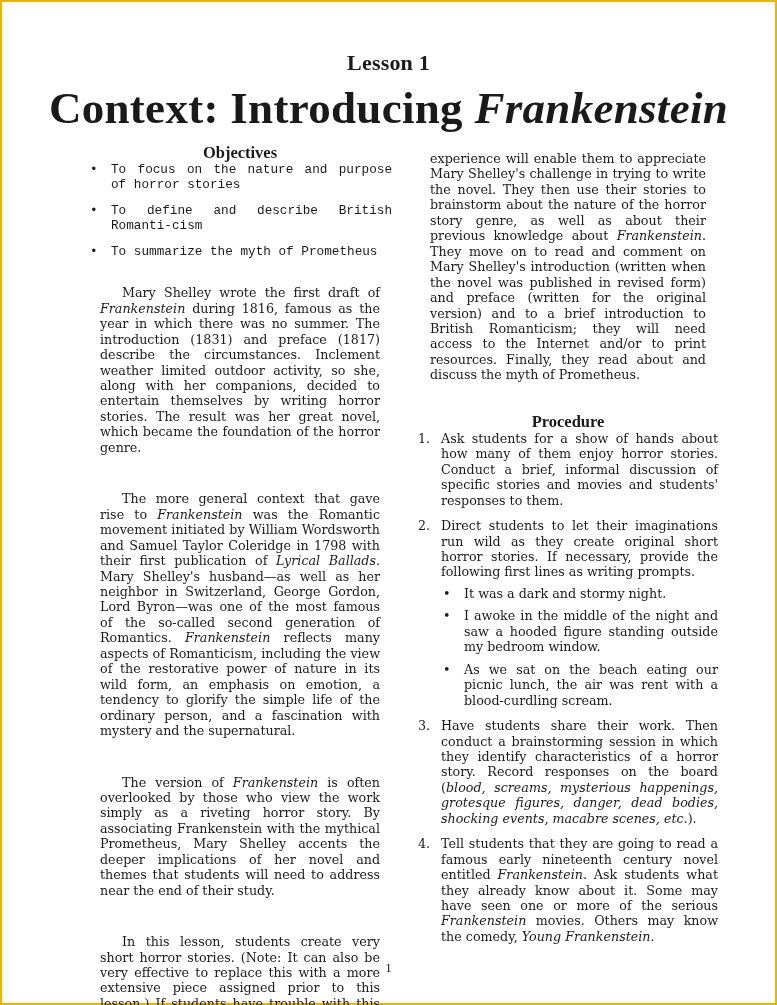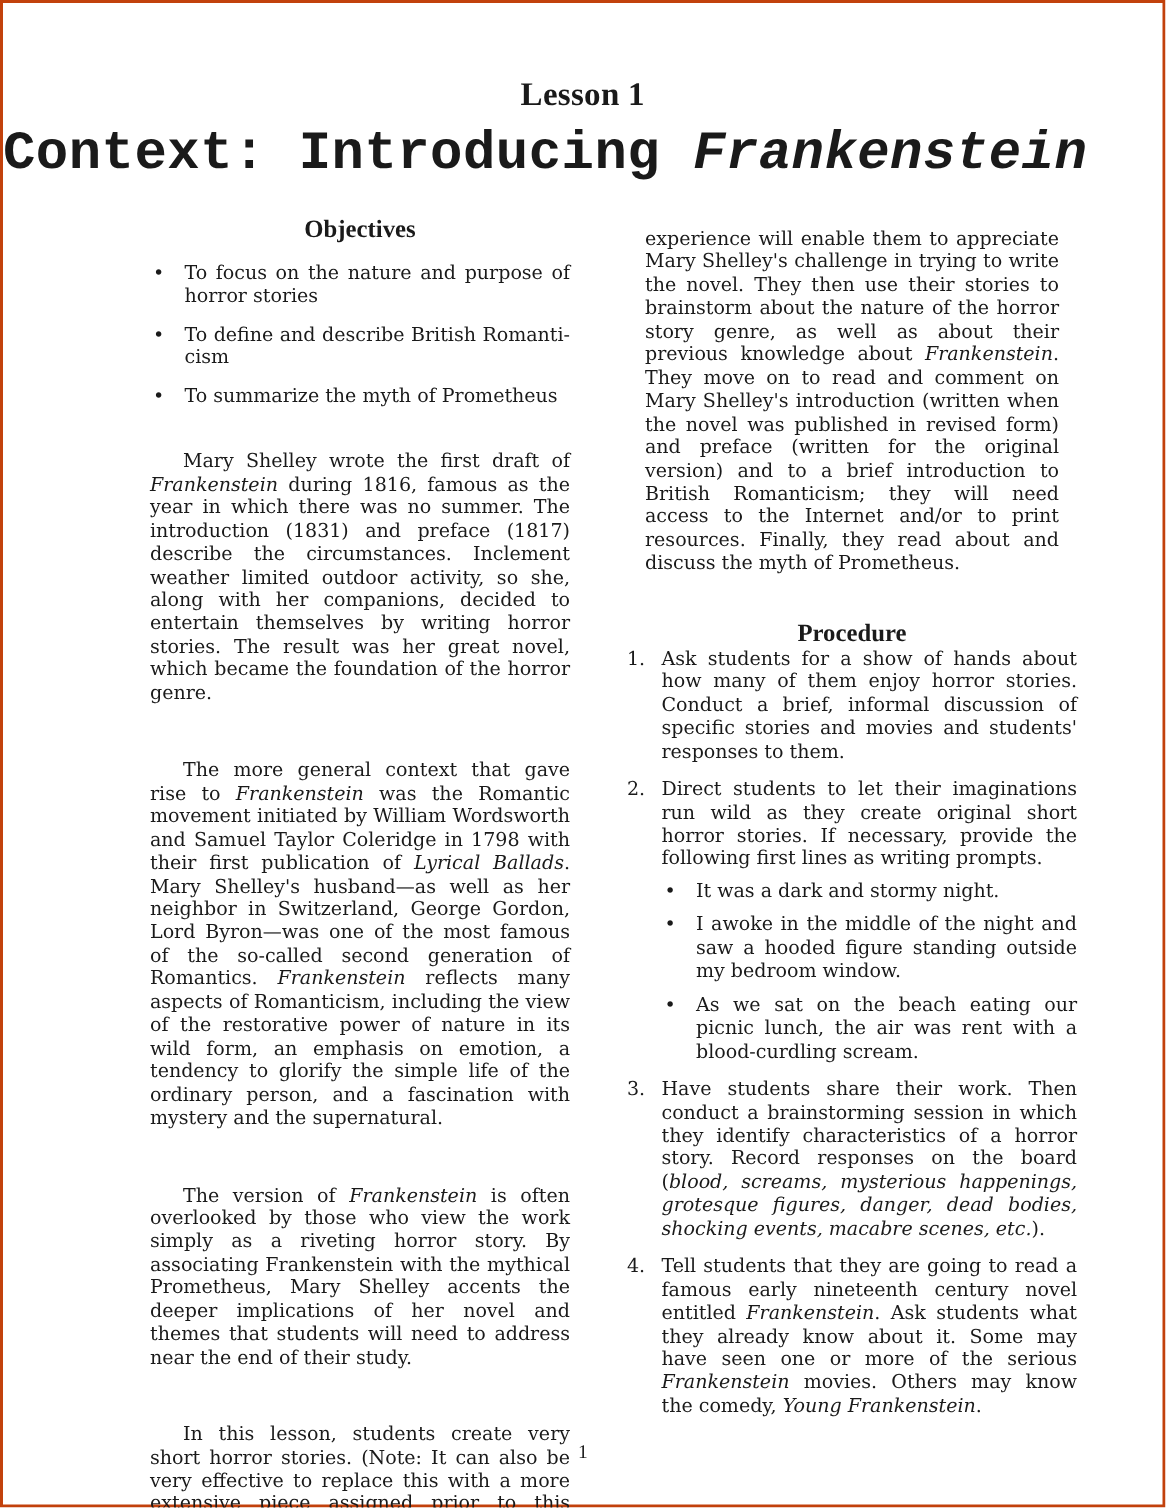--- a/index.html
+++ b/index.html
@@ -1,53 +1,53 @@
 <!DOCTYPE html>
 <html><head>
 <meta charset="utf-8">
 <style>
   html, body { margin: 0; padding: 0; background: #fff; }
   body { width: 777px; height: 1005px; overflow: hidden; }
   .page {
     position: relative;
     width: 777px; height: 1005px;
     box-sizing: border-box;
-    border: 2px solid #c2410c;
+    border: 2px solid #eab308;
     background: #fff;
     color: #1a1a1a;
     font-family: "DejaVu Serif", "Liberation Serif", serif;
     padding-left: 17px;
   }
   .lesson-num {
     position: absolute; left: 0; right: 0; top: 48px;
     text-align: center;
     font-family: "Liberation Serif", serif;
     font-weight: bold; font-size: 22px; letter-spacing: 0.2px;
   }
   .title {
     position: absolute; left: 0; right: 0; top: 80px;
-    text-align: left;
-    font-family: Liberation Mono, monospace;
-    font-weight: bold; font-size: 36px; letter-spacing: 0.3px;
+    text-align: center;
+    font-family: Liberation Serif, serif;
+    font-weight: bold; font-size: 45px; letter-spacing: 0.3px;
   }
   .title i { font-style: italic; }
   .col {
     position: absolute; top: 142px; width: 304px;
     font-size: 12.7px; line-height: 15.45px;
   }
   .col.left { left: 86px; }
   .col.right { left: 416px; width: 300px; top: 137px; }
   h2 {
     margin: 0; font-family: "Liberation Serif", serif;
     font-weight: bold; font-size: 16.5px; line-height: 18px; text-align: center;
   }
   p { margin: 12px; text-align: justify; }
   p.ind { text-indent: 22px; }
   .gap { height: 12px; }
-  ul.obj { list-style: none; margin: 12px; padding: 0; }
+  ul.obj { list-style: none; margin: 0; padding: 0; font-family: Liberation Mono, monospace; }
   ul.obj li { position: relative; padding-left: 23px; text-align: justify; margin-bottom: 10px; }
   ul.obj li::before { content: "\2022"; position: absolute; left: 2px; top: 0; }
   ol.proc { list-style: none; margin: 0; padding: 0; }
   ol.proc > li { position: relative; padding-left: 23px; margin-bottom: 10px; }
   ol.proc > li > .num { position: absolute; left: 0; top: 0; }
   ol.proc > li > .txt { text-align: justify; display: block; }
   ul.prompts { list-style: none; margin: 6px 0 0 0; padding: 0; }
   ul.prompts li { position: relative; padding-left: 23px; margin-bottom: 7px; text-align: justify; }
   ul.prompts li::before { content: "\2022"; position: absolute; left: 2px; top: 0; }
   .page-num {

